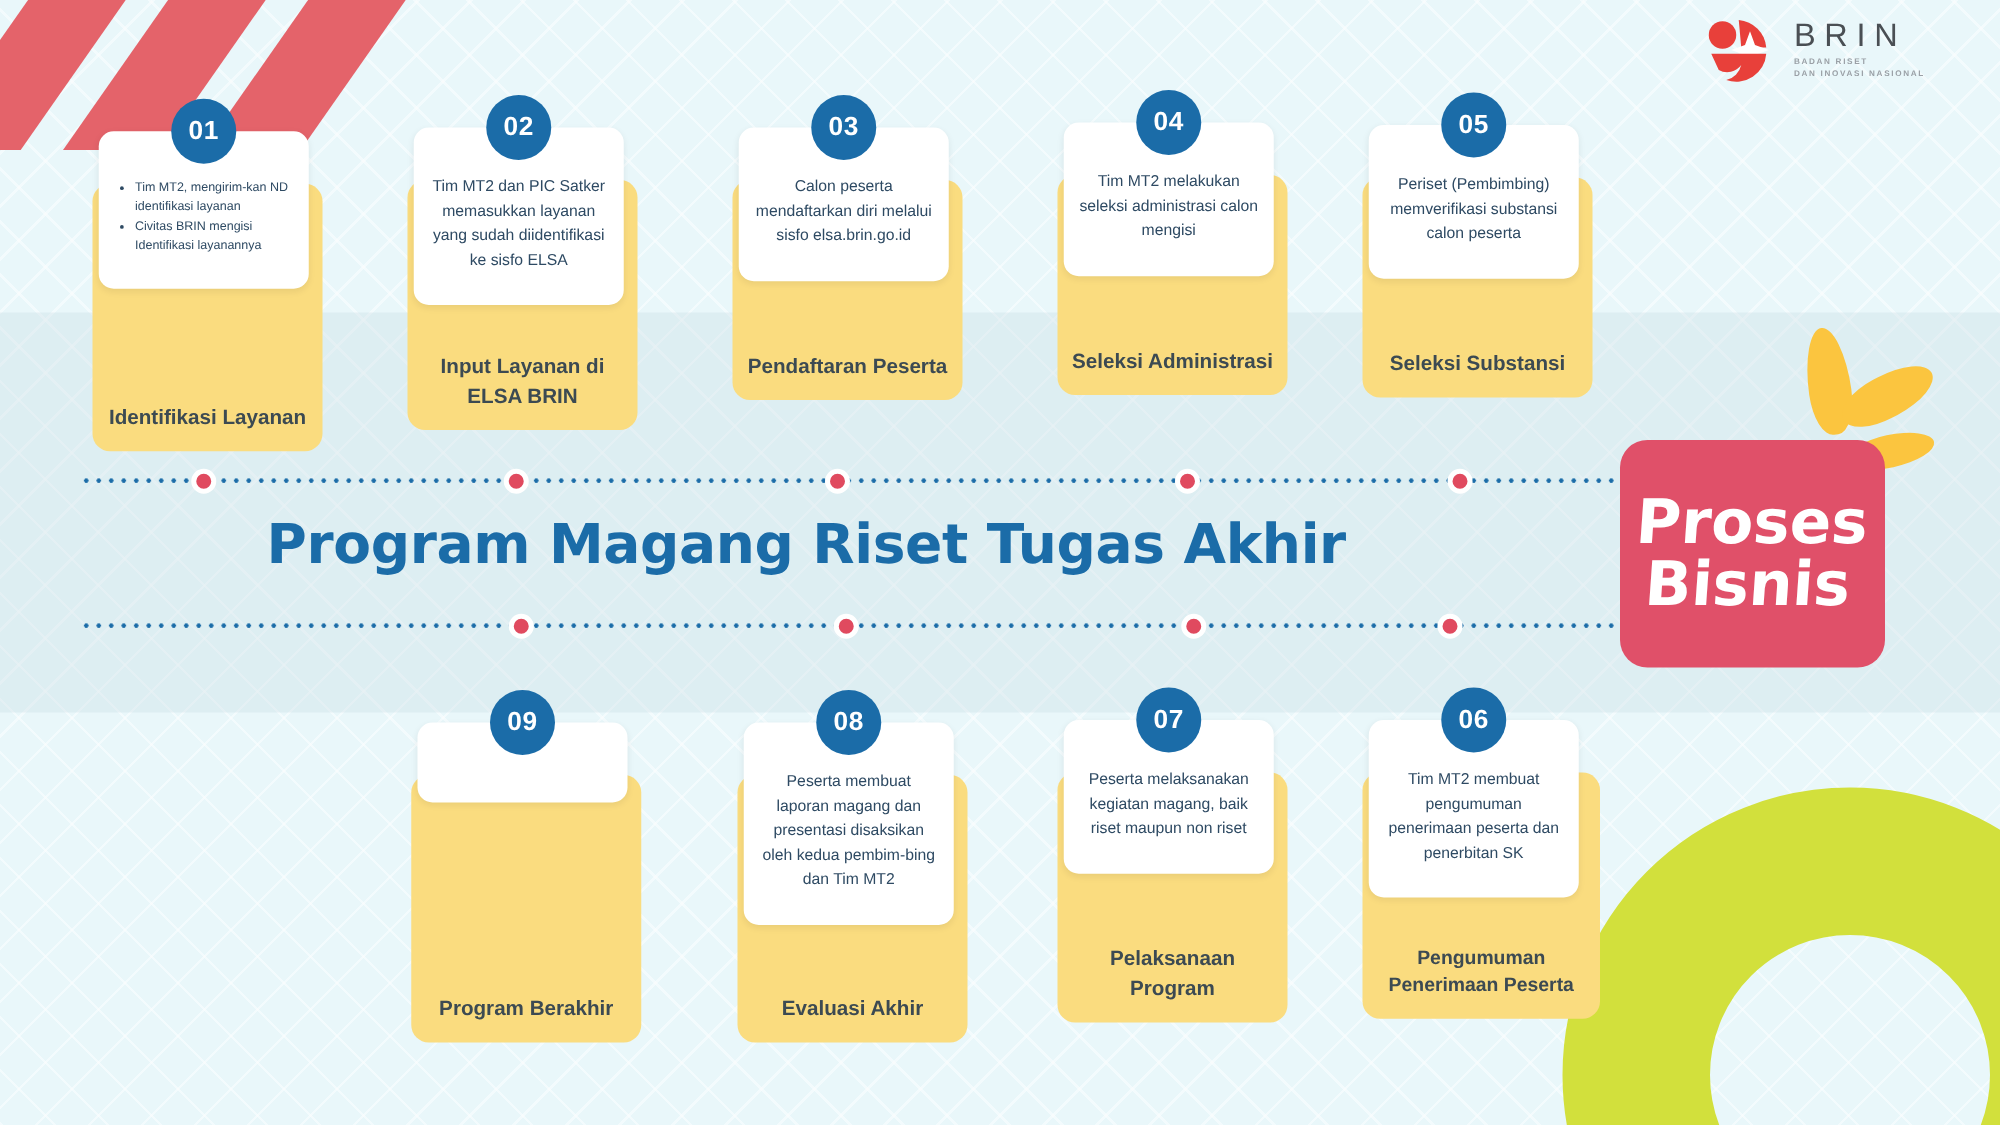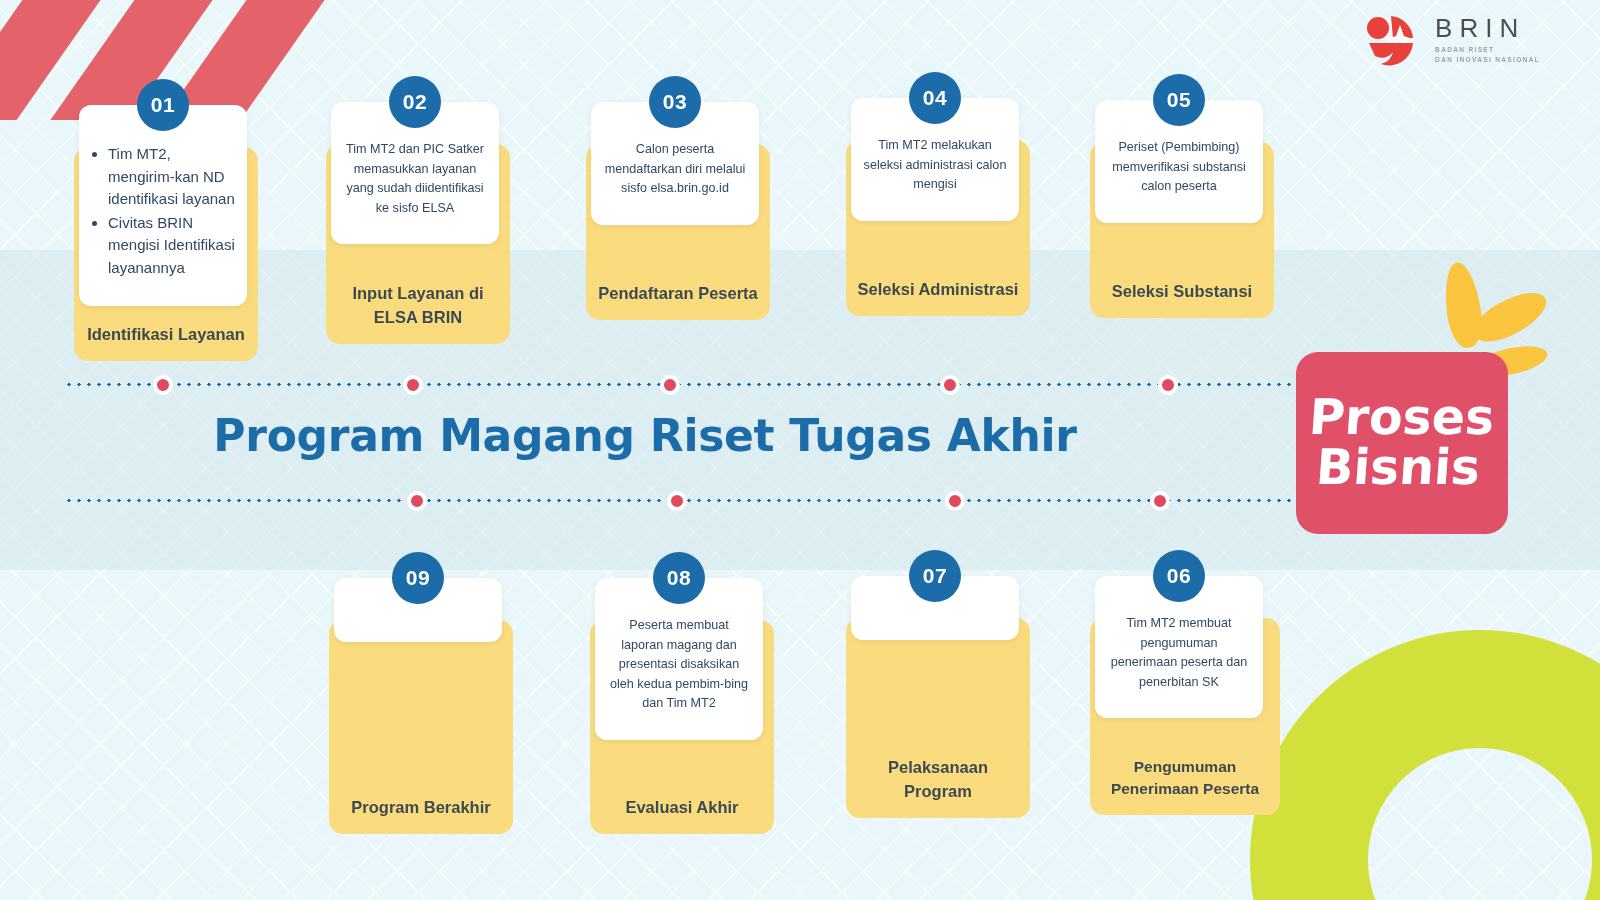--- a/index.html
+++ b/index.html
@@ -75,21 +75,21 @@
     padding:38px 12px 26px; text-align:center;
     box-shadow:0 2px 6px rgba(0,0,0,.07);
   }
   .card .white p{
     font-size:12.6px; line-height:1.55; color:#2e4a63;
   }
   .card .white ul{
     text-align:left; padding-left:17px; list-style:disc;
   }
   .card .white ul li{
-    font-size:15px; line-height:1.5; color:#2e4a63; margin-bottom:1px;
+    font-size:10px; line-height:1.5; color:#2e4a63; margin-bottom:1px;
   }
   .card .badge{
     position:absolute; left:50%; top:-26px; transform:translateX(-50%);
     width:52px; height:52px; border-radius:50%;
     background:#1b6ca8; color:#fff;
     font-size:21px; font-weight:700; letter-spacing:.5px;
     display:flex; align-items:center; justify-content:center;
     z-index:3;
   }
 
@@ -257,20 +257,21 @@
     <p>Peserta membuat laporan magang dan presentasi disaksikan oleh kedua pembim-bing dan Tim MT2</p>
   </div>
 </div>
 
 <div class="card" style="left:840px; top:576px;">
   <div class="yellow">
     <div class="title">Pelaksanaan Program</div>
   </div>
   <div class="white">
     <div class="badge">07</div>
+    <p>Peserta melaksanakan kegiatan magang, baik riset maupun non riset</p>
   </div>
 </div>
 
 <div class="card" style="left:1084px; top:576px; width:194px;">
   <div class="yellow" style="width:190px">
     <div class="title" style="font-size:15.5px">Pengumuman Penerimaan Peserta</div>
   </div>
   <div class="white">
     <div class="badge">06</div>
     <p>Tim MT2 membuat pengumuman penerimaan peserta dan penerbitan SK</p>

